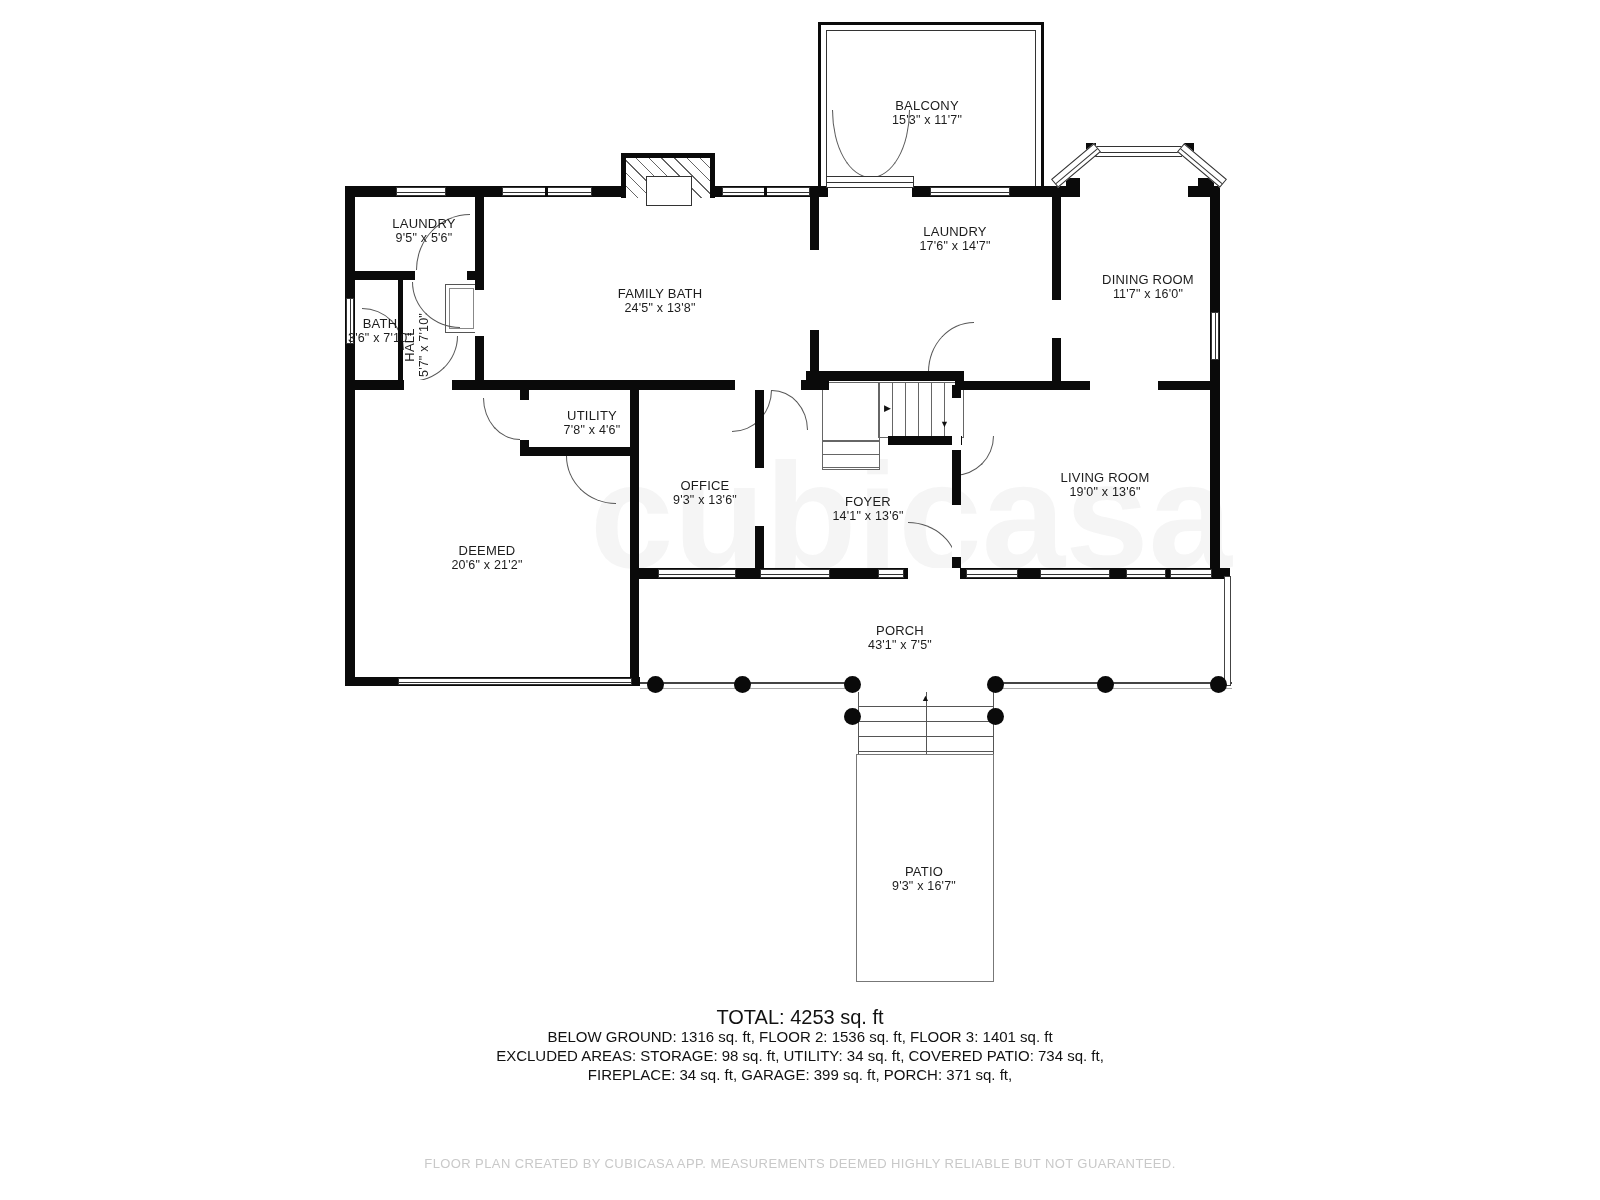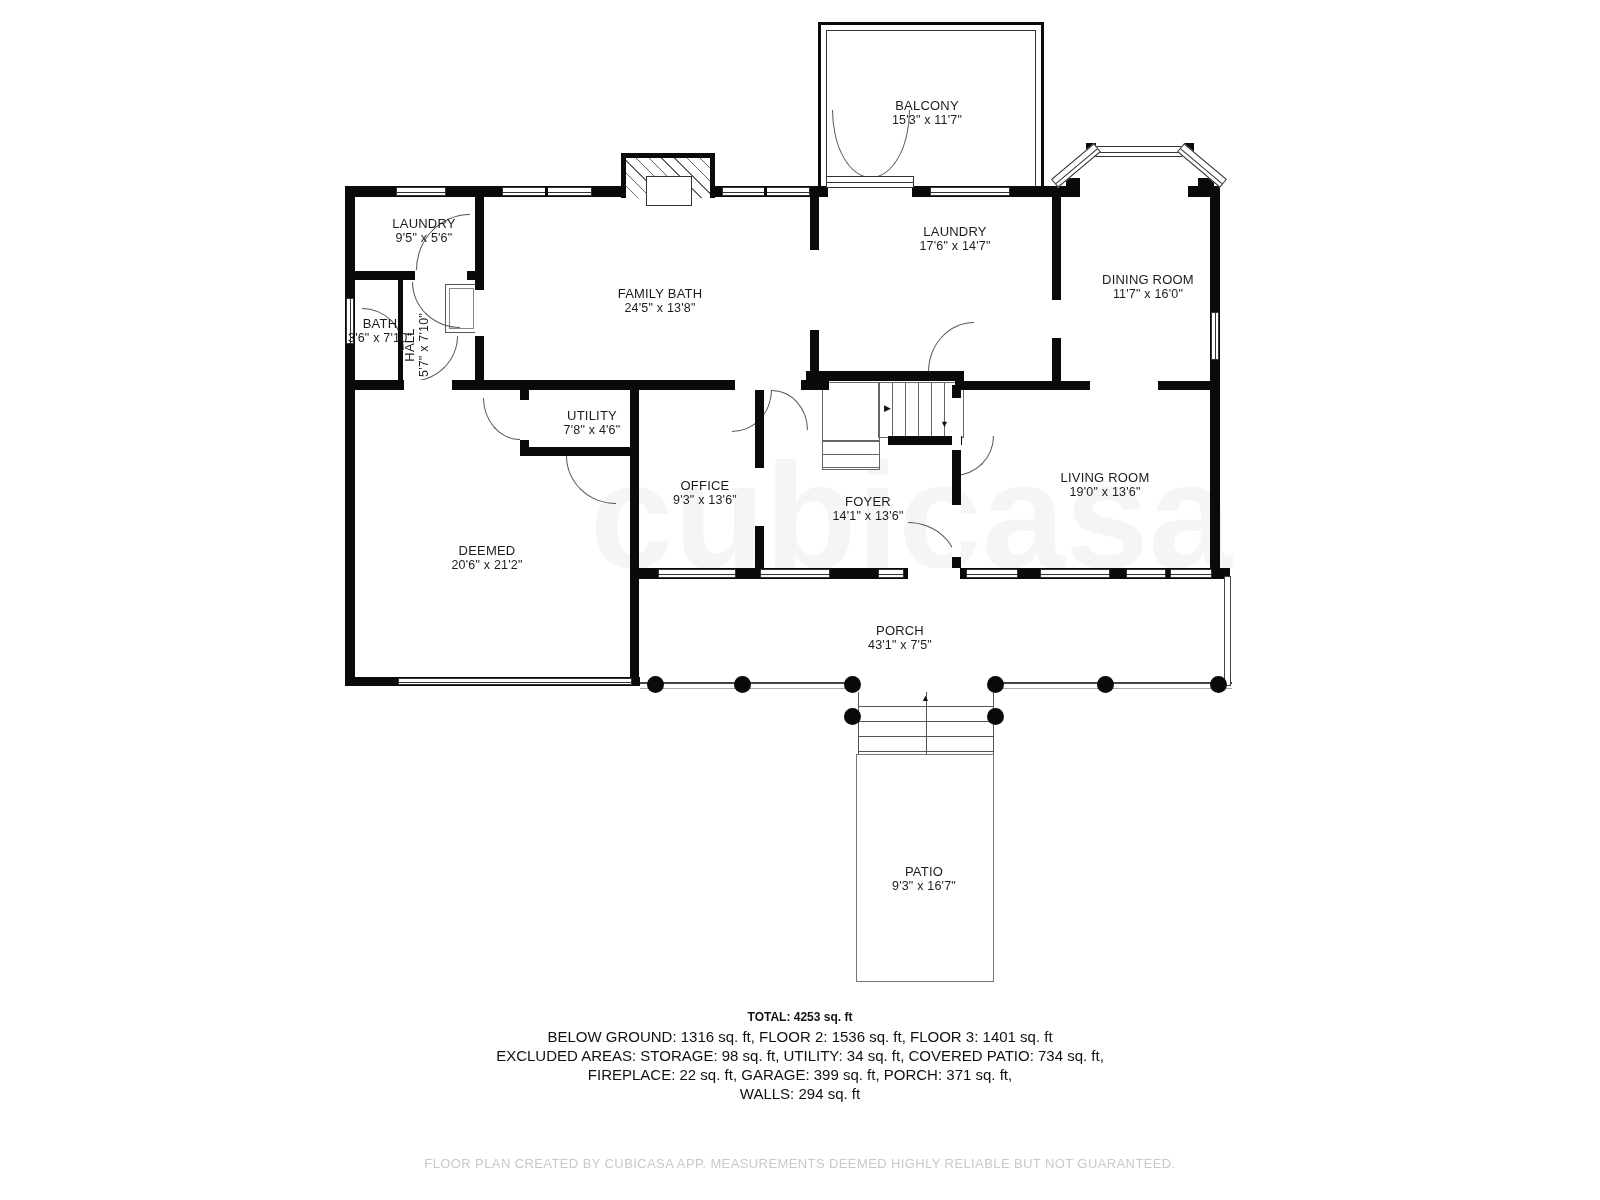--- a/index.html
+++ b/index.html
@@ -43,21 +43,21 @@
   .steps::after{content:"";position:absolute;top:0;bottom:0;left:50%;border-left:1px solid #555;}
   .patio-box{position:absolute;left:856px;top:754px;width:136px;height:226px;border:1px solid #777;z-index:1;}
   .room-label{position:absolute;width:150px;text-align:center;font-size:13px;line-height:15px;
            letter-spacing:.2px;color:#1c1c1c;z-index:7;}
   .room-label .dims{font-size:12.5px;}
   .room-label.vertical{transform:rotate(-90deg);}
   .arr{position:absolute;font-size:9px;color:#111;z-index:6;line-height:9px;}
   .watermark{position:absolute;left:590px;top:430px;width:720px;font-size:150px;font-weight:bold;
            letter-spacing:0px;color:rgba(50,50,50,0.05);z-index:1;white-space:nowrap;}
   .summary{position:absolute;top:1007px;left:0;width:1600px;text-align:center;color:#111;z-index:8;}
-  .summary .total{font-size:12px;font-weight:bold;line-height:20px;}
+  .summary .total{font-size:20px;font-weight:normal;line-height:20px;}
   .summary .line{font-size:15px;line-height:19px;}
   .credit{position:absolute;top:1156px;left:0;width:1600px;text-align:center;
            color:#c9c9c9;font-size:13px;letter-spacing:.4px;z-index:8;}
 </style>
 </head>
 <body>
 
 <div class="plan">
 
   <div class="watermark">cubicasa</div>
@@ -221,17 +221,16 @@
   <div class="room-label" style="left:849px;top:864px">
     <div>PATIO</div>
       <div class="dims">9'3" x 16'7"</div>
   </div>
 </div>
 
 <div class="summary">
   <div class="total">TOTAL: 4253 sq. ft</div>
   <div class="line">BELOW GROUND: 1316 sq. ft, FLOOR 2: 1536 sq. ft, FLOOR 3: 1401 sq. ft</div>
   <div class="line">EXCLUDED AREAS: STORAGE: 98 sq. ft, UTILITY: 34 sq. ft, COVERED PATIO: 734 sq. ft,</div>
-  <div class="line">FIREPLACE: 22 sq. ft, GARAGE: 399 sq. ft, PORCH: 371 sq. ft,</div>
-  <div class="line">WALLS: 294 sq. ft</div>
+  <div class="line">FIREPLACE: 34 sq. ft, GARAGE: 399 sq. ft, PORCH: 371 sq. ft,</div>
 </div>
 
 <div class="credit">FLOOR PLAN CREATED BY CUBICASA APP. MEASUREMENTS DEEMED HIGHLY RELIABLE BUT NOT GUARANTEED.</div>
 
 </body></html>

